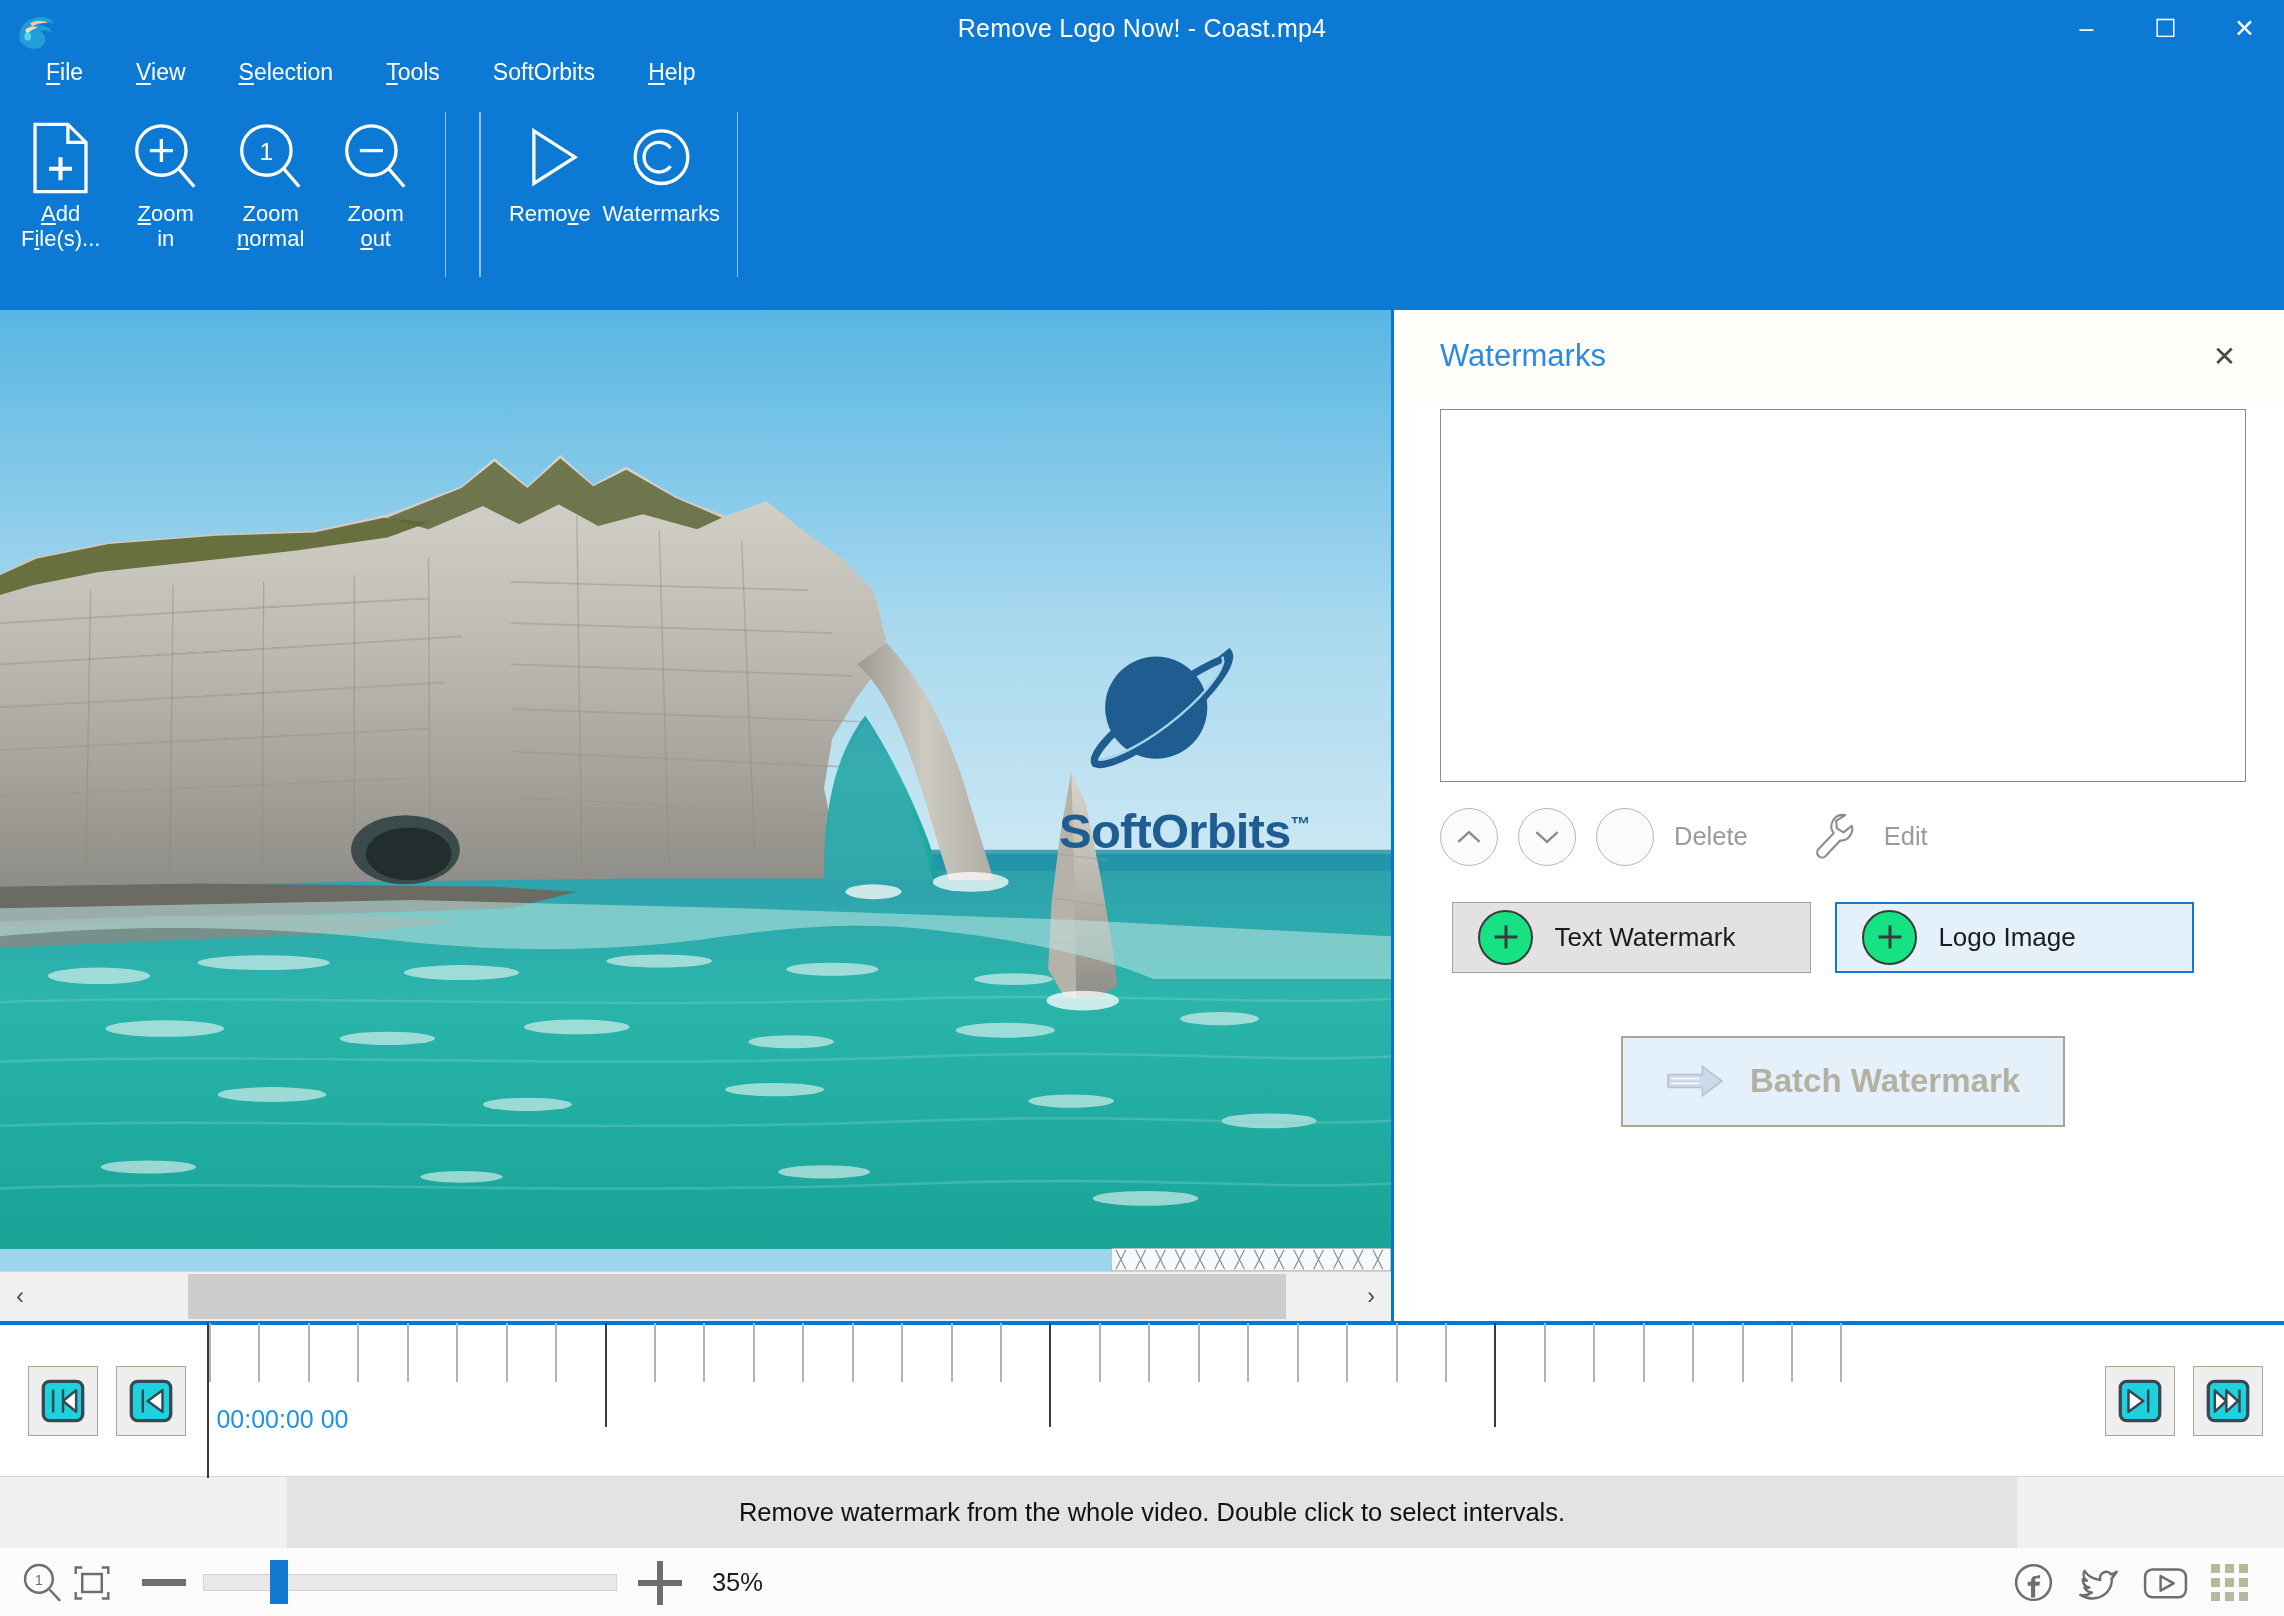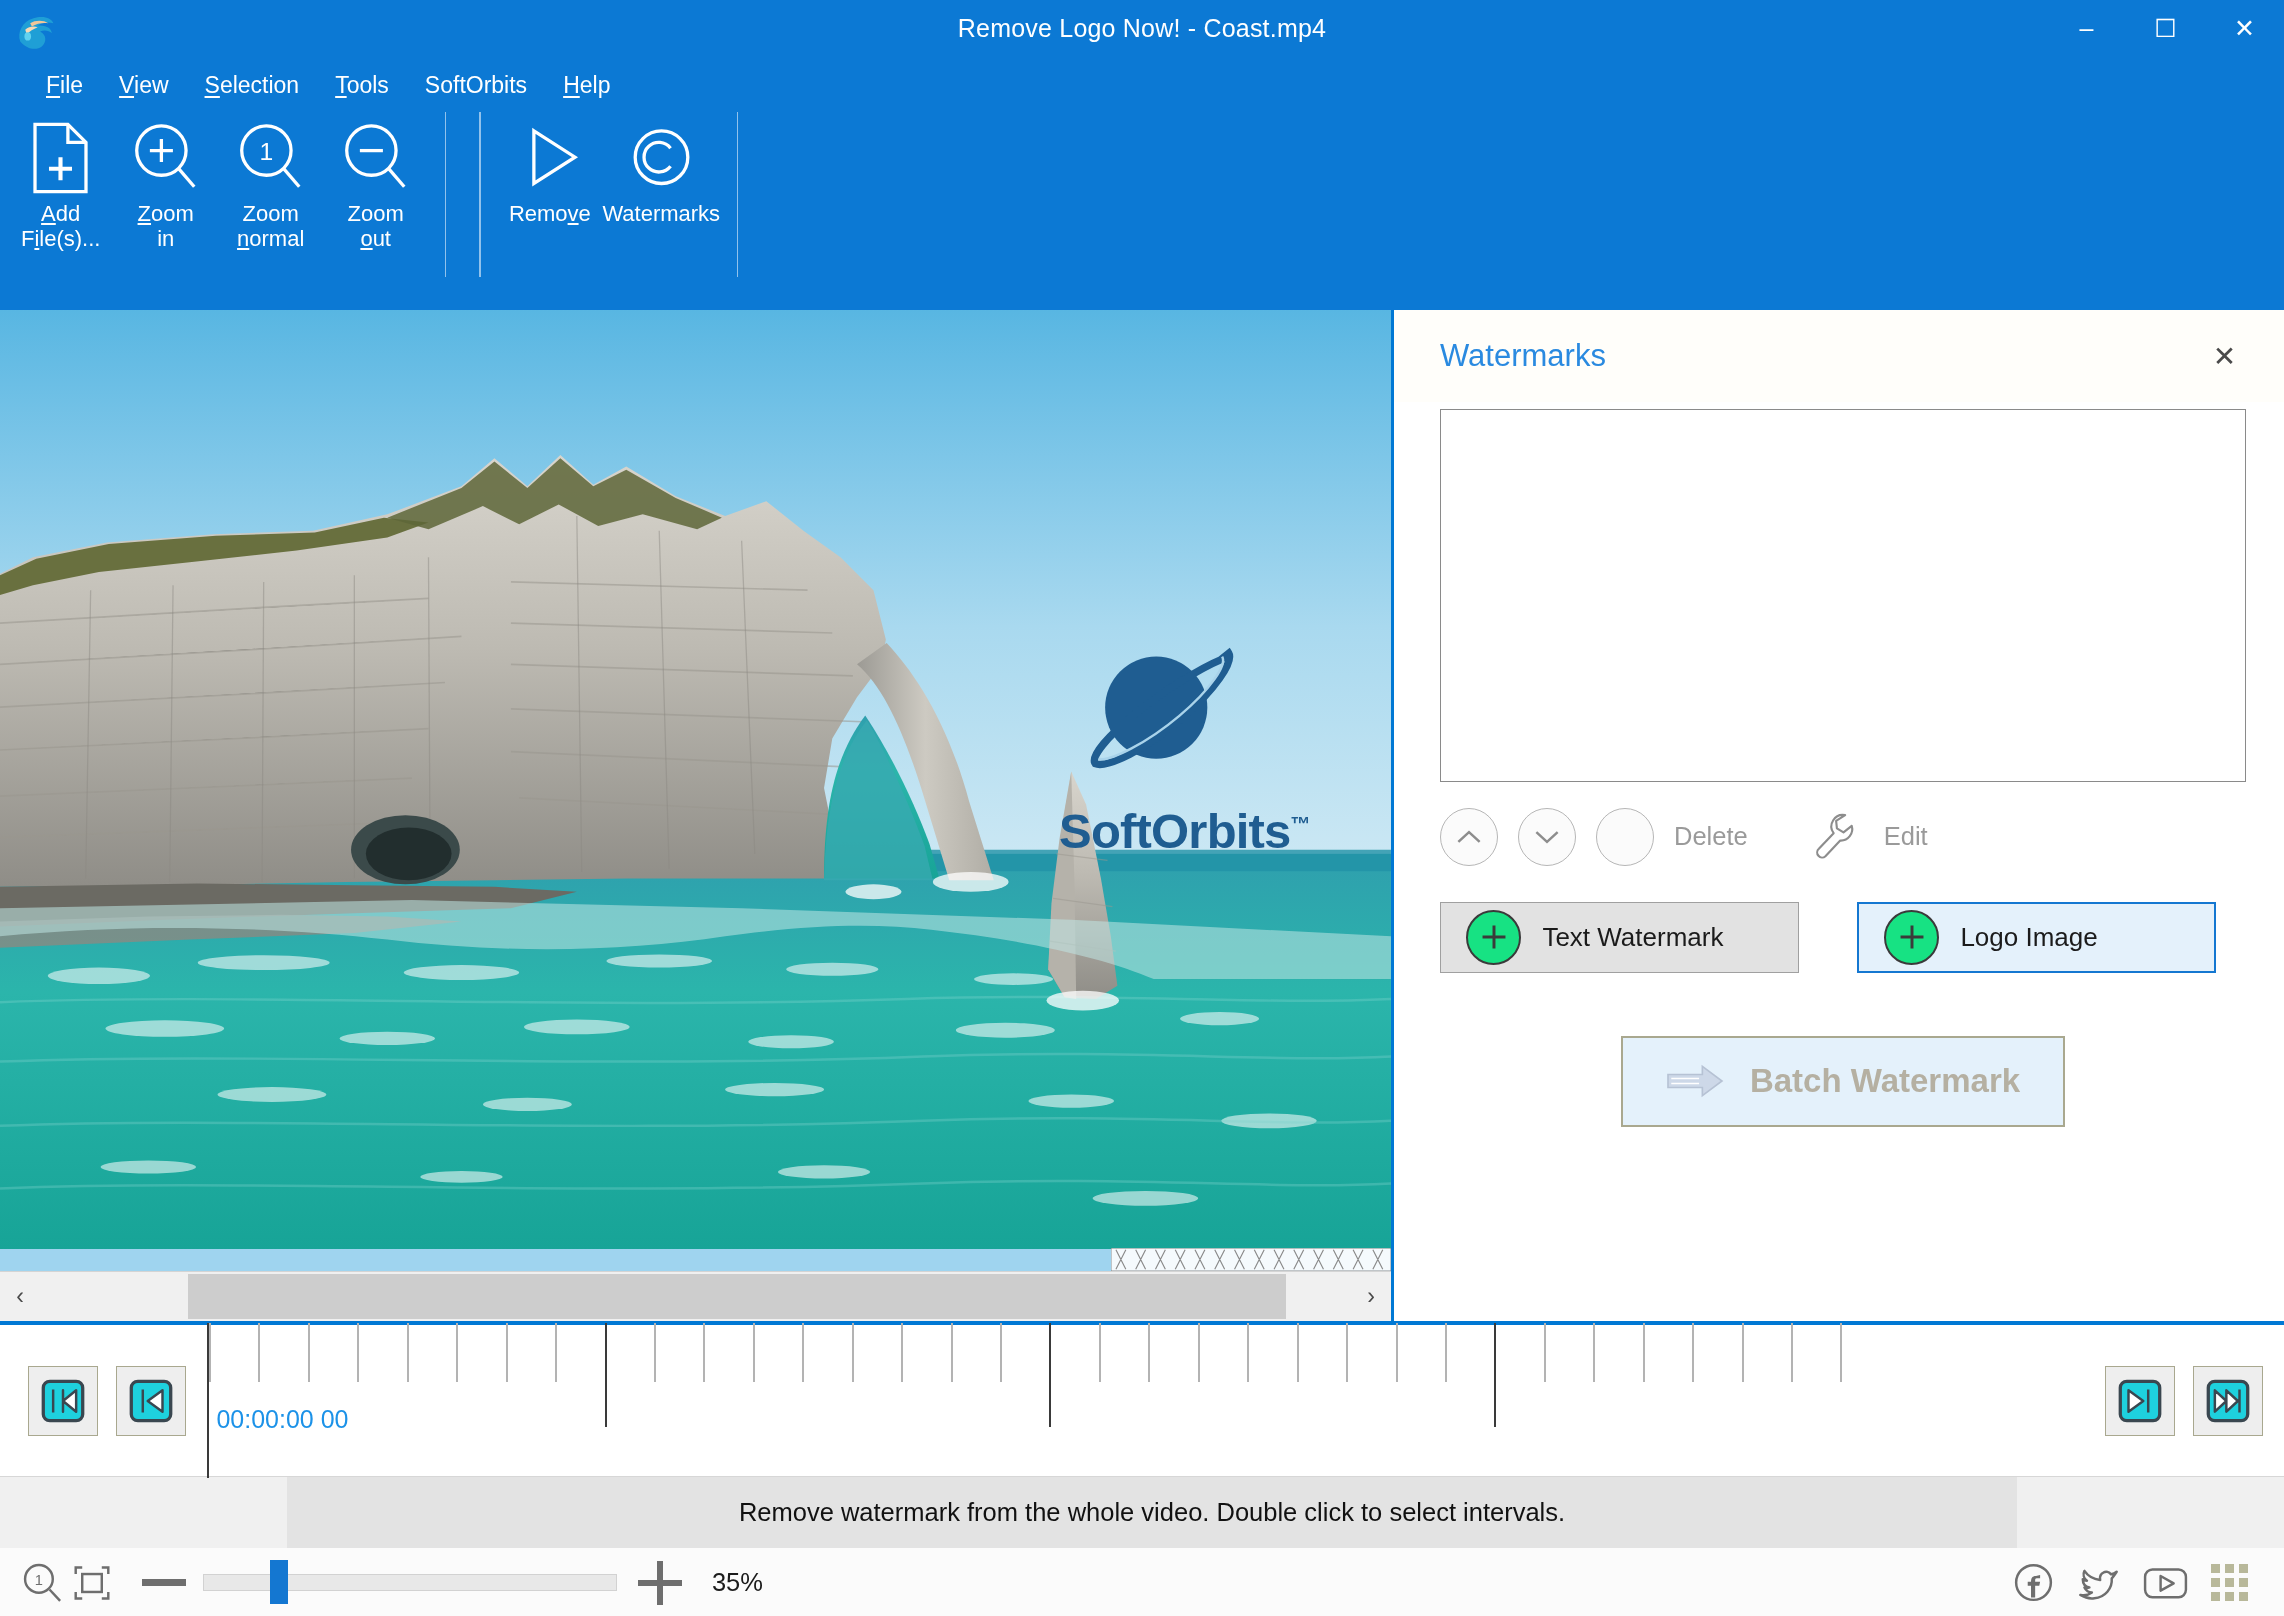--- a/index.html
+++ b/index.html
@@ -33,22 +33,22 @@
     pointer-events:none;
   }
   .win-btns{position:absolute;right:0;top:0;height:56px;display:flex;}
   .win-btn{
     width:79px;height:56px;display:flex;align-items:center;justify-content:center;
     color:#fff;font-size:25px;line-height:1;
   }
 
   
   .menubar{
-    height:46px;flex:0 0 46px;display:flex;align-items:flex-end;
-    padding-left:28px;gap:0px;background:#0c79d4;
+    height:46px;flex:0 0 46px;display:flex;align-items:flex-start;
+    padding-left:28px;gap:17px;background:#0c79d4;
   }
   .menu-item{
     color:#ffffff;font-size:23px;padding:3.3px 18px;white-space:nowrap;
   }
   .menu-item u{text-underline-offset:2.5px;}
 
   
   .toolbar{
     height:208px;flex:0 0 208px;background:#0c79d4;
     display:flex;align-items:flex-start;padding-left:8.2px;
@@ -104,21 +104,21 @@
   .rnd-btn{
     width:56px;height:56px;border-radius:50%;border:1.6px solid #b6b6b6;
     background:#fbfbfb;display:flex;align-items:center;justify-content:center;
     margin-right:20px;
   }
   .act-lbl{font-size:25.5px;color:#9a9a9a;margin-right:53px;}
   .wrench-btn{
     width:63px;height:56px;display:flex;align-items:center;justify-content:center;
     margin-right:20px;
   }
-  .add-row{display:flex;gap:58px;margin-top:36px;}
+  .add-row{display:flex;gap:24px;margin-top:36px;margin-left:12px;}
   .add-btn{
     height:71px;display:flex;align-items:center;padding:0 25px;box-sizing:border-box;
     font-size:26px;color:#1b1b1b;
   }
   .add-btn.plain{background:#e2e2e2;border:1.6px solid #a0a0a0;width:359px;}
   .add-btn.focus{background:#e4f1fb;border:2.5px solid #1477d1;width:359px;}
   .plus-circle{
     width:51px;height:51px;border-radius:50%;background:#17e283;border:2.5px solid #3a3a3a;
     display:flex;align-items:center;justify-content:center;margin-right:21.4px;flex:0 0 51px;
   }

